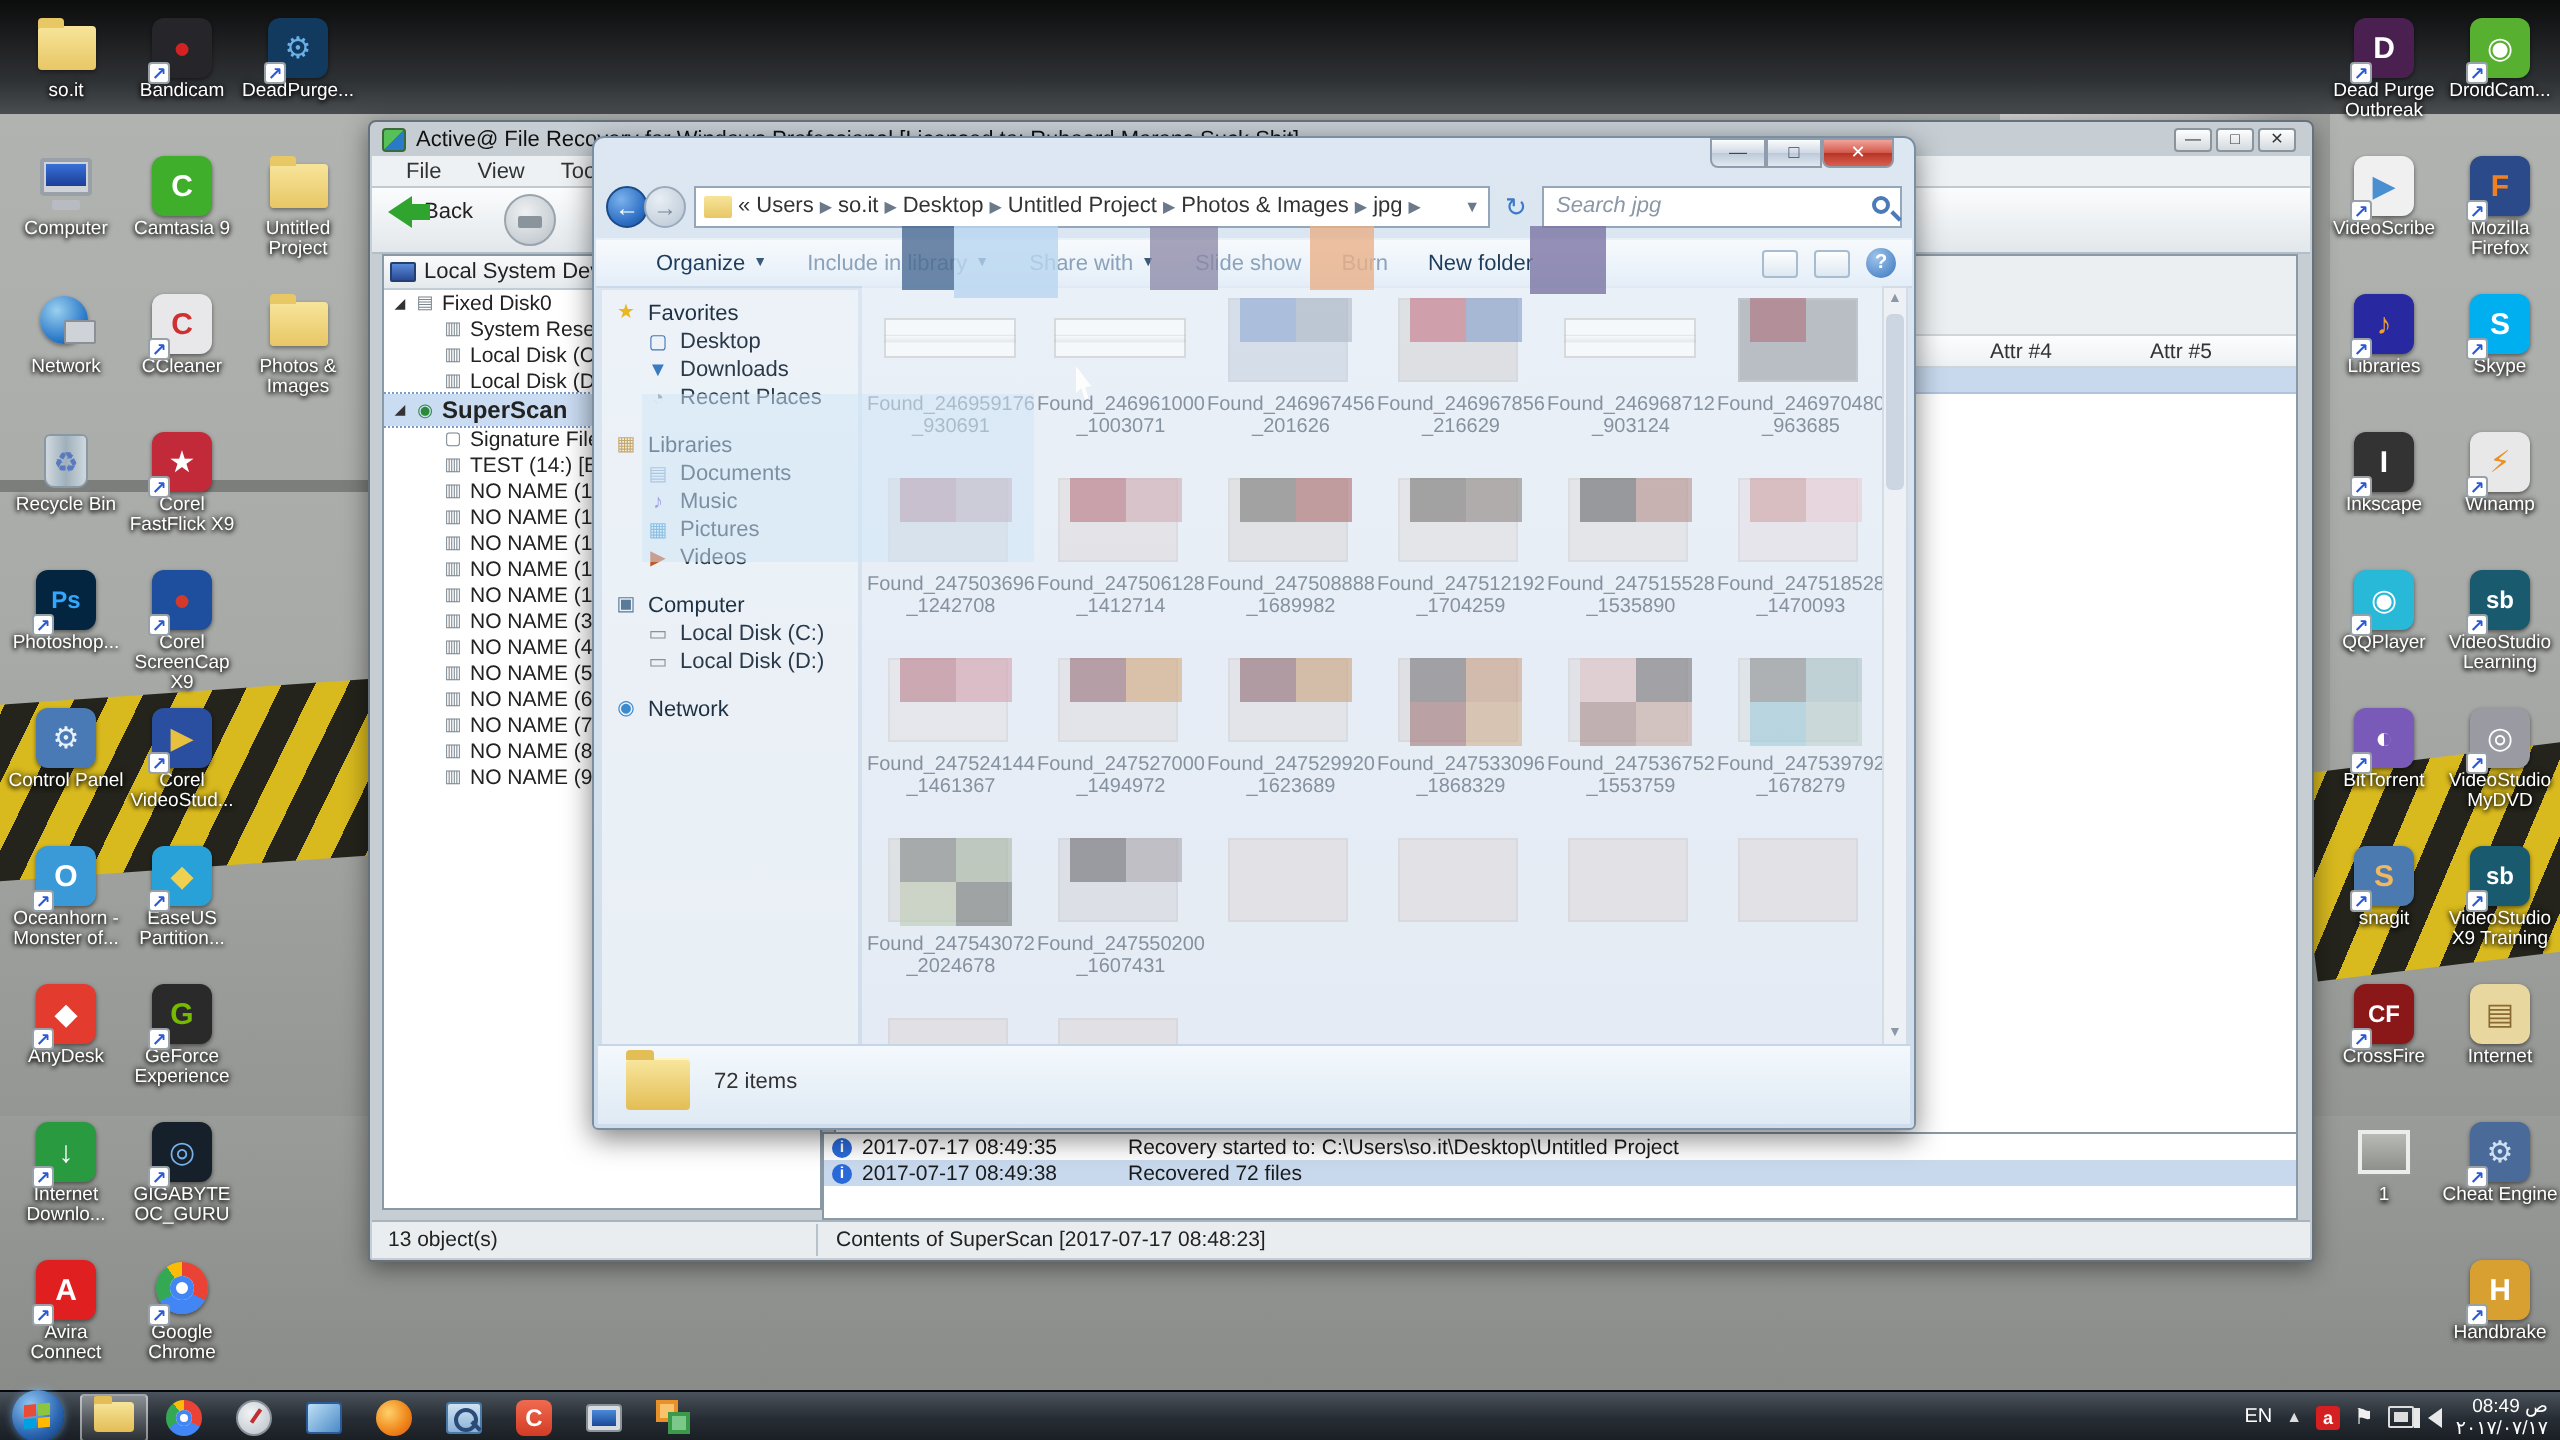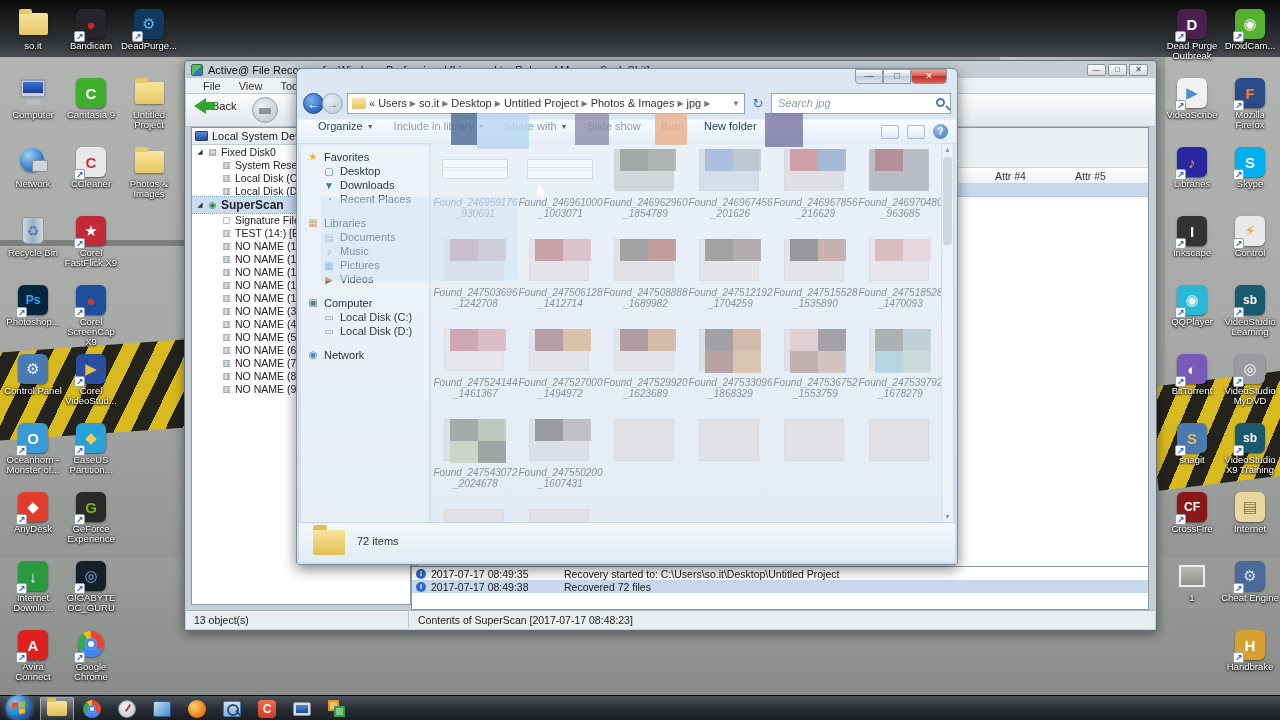--- a/index.html
+++ b/index.html
@@ -129,36 +129,36 @@
   .crumb .cend{margin-left:auto;color:#6a7a8a;font-size:8px;}
   .refresh{width:18px;height:21px;color:#3a7ac8;font-size:13px;line-height:21px;text-align:center;flex:none;}
   .search{position:relative;width:180px;height:21px;background:#fff;border:1px solid #94a6ba;flex:none;}
   .search input{position:absolute;left:4px;top:1px;width:150px;height:17px;border:0;outline:0;
     font-size:11px;font-style:italic;color:#7a8a98;background:transparent;}
   .search input::placeholder{color:#8a98a8;font-style:italic;}
   .mag{position:absolute;right:5px;top:4px;width:9px;height:9px;border:2px solid #4a7ab8;border-radius:50%;}
   .mag:after{content:"";position:absolute;left:7px;top:7px;width:6px;height:2px;background:#4a7ab8;transform:rotate(45deg);}
   .exp-toolbar{position:absolute;left:1px;right:1px;top:50px;height:25px;
     background:linear-gradient(#f7fafd,#e4eef8);border-top:1px solid #e8f0f8;border-bottom:1px solid #cbd9e8;
-    display:flex;align-items:flex-start;gap:0;padding-left:10px;}
+    display:flex;align-items:center;gap:0;padding-left:20px;}
   .tb-item{font-size:11px;color:#1e3c5c;padding:0 10px;display:flex;align-items:center;gap:4px;}
   .tb-item.faded{color:#8aa2ba;}
   .tb-item .car{font-size:7px;color:#3a5a7a;}
   .tb-right{position:absolute;right:8px;top:4px;display:flex;gap:8px;align-items:center;}
   .vbtn{width:18px;height:14px;border:1px solid #a8bcd0;background:linear-gradient(#fdfefe,#dde8f2);border-radius:2px;}
   .qbtn{width:15px;height:15px;border-radius:50%;background:radial-gradient(circle at 35% 30%,#9ec4ea,#3a76c0);
     color:#fff;font-size:10px;line-height:15px;text-align:center;font-weight:bold;}
   .exp-nav{position:absolute;left:4px;top:76px;width:128px;height:380px;font-size:11px;color:#2a3a4a;
     padding-top:4px;overflow:hidden;background:rgba(252,253,254,.55);}
   .nav-sec{margin-bottom:9px;}
   .nav-h{display:flex;align-items:center;gap:5px;padding-left:6px;height:15px;color:#1e3144;}
   .nav-i{display:flex;align-items:center;gap:5px;padding-left:22px;height:14px;}
   .ng{width:12px;text-align:center;font-size:10px;flex:none;}
   .exp-files{position:absolute;left:134px;top:74px;right:16px;height:381px;overflow:hidden;
-    background:rgba(253,253,254,.45);font-style:italic;}
+    background:rgba(253,253,254,.45);}
   .fgrid{position:absolute;left:2px;top:2px;display:grid;grid-template-columns:repeat(6,85px);grid-auto-rows:90px;}
   .fcell{text-align:center;opacity:.62;}
   .thumb{position:relative;width:68px;height:48px;margin:2px auto 2px;}
   .tbase{position:absolute;left:2px;top:2px;width:60px;height:42px;opacity:.4;border:1px solid rgba(120,120,120,.4);}
   .tbase.strip{top:12px;height:20px;width:66px;left:0;background:#fdfdfd;opacity:.9;
     background-image:linear-gradient(#fff 40%,#d8d8d8 42%,#fff 46%,#e4e4e4 60%,#fff 64%);}
   .tiles{position:absolute;left:8px;top:2px;width:56px;display:flex;flex-wrap:wrap;}
   .tiles i{width:28px;height:22px;opacity:.62;}
   .fname{font-size:10px;line-height:11px;color:#49596a;}
   .vscroll{position:absolute;right:3px;top:74px;width:13px;height:381px;background:#edf1f5;
@@ -485,21 +485,21 @@
           <span class="tile" style="background: rgb(0, 175, 240);">S</span>
           <span class="sc">↗</span>
         </div>
         <div class="dic-label">Skype</div>
       </div>
       <div class="dicon">
         <div class="dic-art">
           <span class="tile" style="background: rgb(232, 232, 232); color: rgb(232, 144, 32);">⚡</span>
           <span class="sc">↗</span>
         </div>
-        <div class="dic-label">Control</div>
+        <div class="dic-label">Winamp</div>
       </div>
       <div class="dicon">
         <div class="dic-art">
           <span class="tile" style="background: rgb(26, 90, 110); font-size: 12px;">sb</span>
           <span class="sc">↗</span>
         </div>
         <div class="dic-label">VideoStudio Learning</div>
       </div>
       <div class="dicon">
         <div class="dic-art">
@@ -824,50 +824,46 @@
           </div>
           <div class="fcell">
             <div class="thumb">
               <div class="tbase strip"></div>
             </div>
             <div class="fname">Found_246961000</div>
             <div class="fname">_1003071</div>
           </div>
           <div class="fcell">
             <div class="thumb">
-              <div class="tbase" style="background: rgb(138, 144, 120);"></div>
-              <div class="tiles">
-                <i style="background: rgb(74, 74, 66);"></i>
-                <i style="background: rgb(106, 106, 90);"></i>
-              </div>
-            </div>
-            <div class="fname">Found_246962960</div>
-            <div class="fname">_1854789</div>
-          </div>
-          <div class="fcell">
-            <div class="thumb">
               <div class="tbase" style="background: rgb(154, 168, 184);"></div>
               <div class="tiles">
                 <i style="background: rgb(91, 127, 192);"></i>
                 <i style="background: rgb(138, 152, 168);"></i>
               </div>
             </div>
             <div class="fname">Found_246967456</div>
             <div class="fname">_201626</div>
           </div>
           <div class="fcell">
             <div class="thumb">
               <div class="tbase" style="background: rgb(184, 176, 168);"></div>
               <div class="tiles">
                 <i style="background: rgb(176, 48, 72);"></i>
                 <i style="background: rgb(74, 111, 176);"></i>
               </div>
             </div>
             <div class="fname">Found_246967856</div>
             <div class="fname">_216629</div>
+          </div>
+          <div class="fcell">
+            <div class="thumb">
+              <div class="tbase strip"></div>
+            </div>
+            <div class="fname">Found_246968712</div>
+            <div class="fname">_903124</div>
           </div>
           <div class="fcell">
             <div class="thumb">
               <div class="tbase" style="background: rgb(42, 42, 42);"></div>
               <div class="tiles">
                 <i style="background: rgb(138, 37, 53);"></i>
               </div>
             </div>
             <div class="fname">Found_246970480</div>
             <div class="fname">_963685</div>
@@ -1122,14 +1118,26 @@
             <i></i>
           </span>
         </div>
         <div class="slot">
           <span class="ti-sq">
             <i></i>
             <i></i>
           </span>
         </div>
       </div>
+    <div id="tray">
+      <span class="lang">EN</span>
+      <span class="chev">▲</span>
+      <span class="tr-avira">a</span>
+      <span class="tr-flag">⚑</span>
+      <span class="tr-net"></span>
+      <span class="tr-spk"></span>
+      <div class="clock">
+        <div>08:49 ص</div>
+        <div>٢٠١٧/٠٧/١٧</div>
+      </div>
+    </div>
   </div>
 </div>
 
 </body></html>

